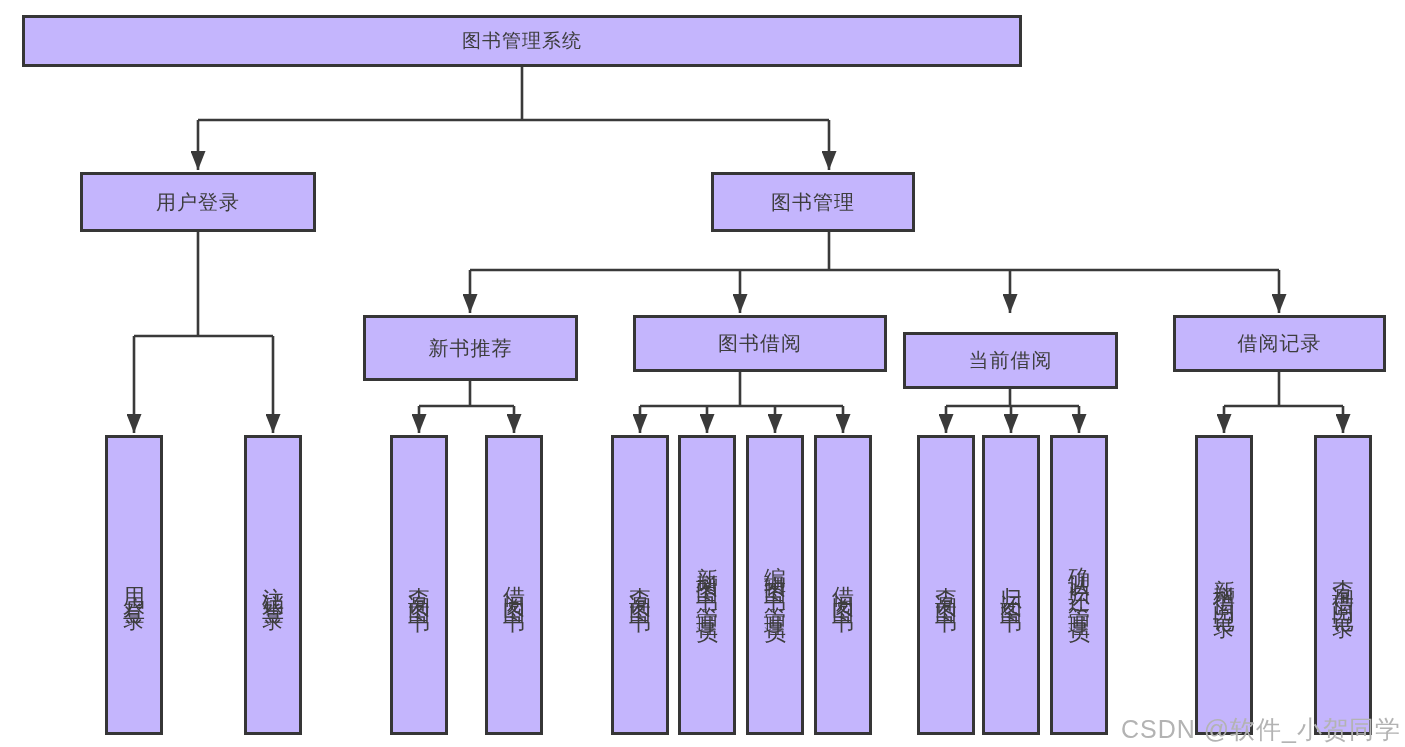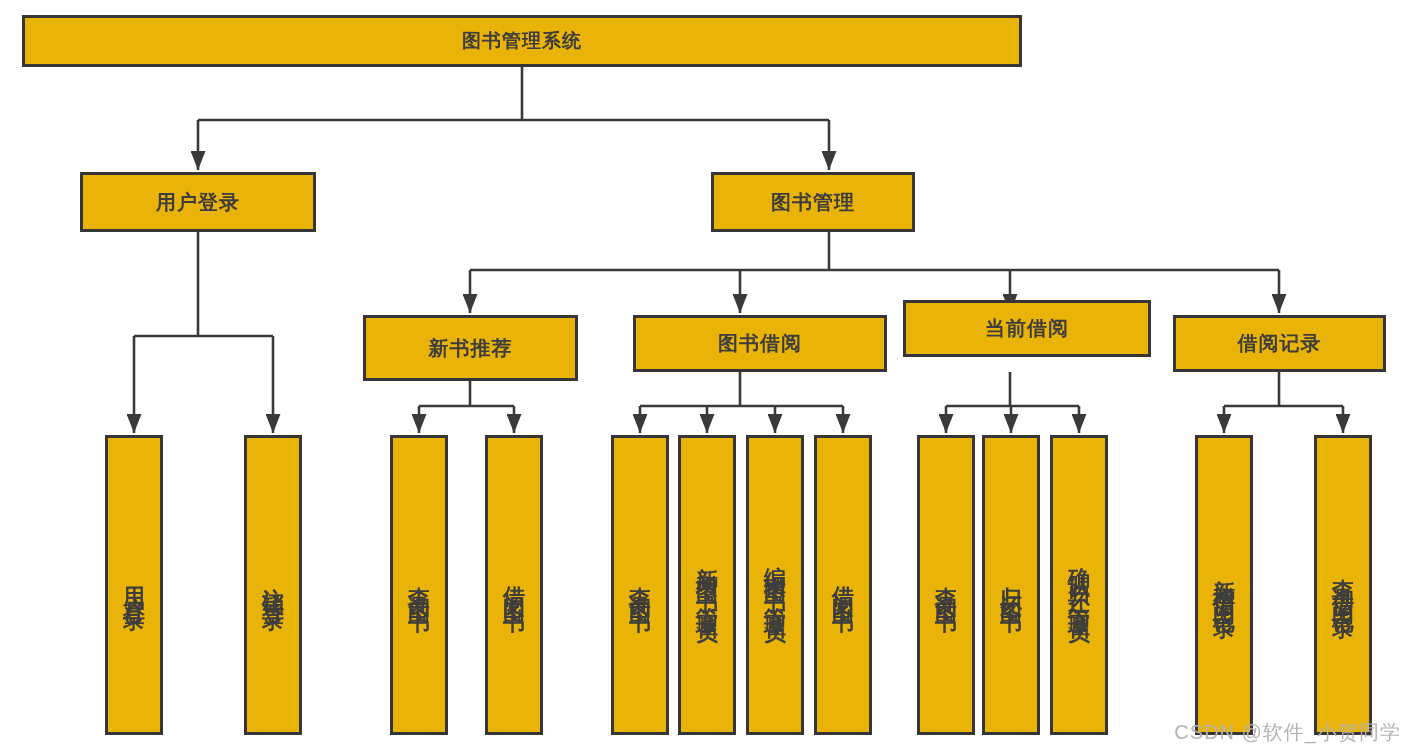--- a/index.html
+++ b/index.html
@@ -18,47 +18,46 @@
   .connectors {
     position: absolute;
     left: 0; top: 0;
     width: 1405px;
     height: 747px;
   }
   .box {
     position: absolute;
     box-sizing: border-box;
     border: 3px solid #363636;
-    background: #eab308;
+    background: #c4b5fd;
     color: #3d3d3d;
     display: flex;
     align-items: center;
     justify-content: center;
     text-align: center;
-    font-weight: bold;
   }
   .hbox {
     font-size: 20px;
     letter-spacing: 1px;
   }
   .root {
     font-size: 19px;
   }
   .leaf {
     writing-mode: vertical-rl;
     text-orientation: mixed;
     font-size: 22px;
     letter-spacing: 8px;
     line-height: 1;
   }
   .watermark {
     position: absolute;
     right: 4px;
     bottom: 1px;
-    font-size: 20px;
+    font-size: 25px;
     color: #b3b3b3;
     letter-spacing: 1px;
     white-space: nowrap;
     z-index: 5;
   }
 </style>
 </head>
 <body>
 
 <div class="canvas">
@@ -106,21 +105,21 @@
     </g>
   </svg>
 
   <div class="box hbox root" style="left:22px; top:15px; width:1000px; height:52px;">图书管理系统</div>
 
   <div class="box hbox" style="left:80px; top:172px; width:236px; height:60px;">用户登录</div>
   <div class="box hbox" style="left:711px; top:172px; width:204px; height:60px;">图书管理</div>
 
   <div class="box hbox" style="left:363px; top:315px; width:215px; height:66px;">新书推荐</div>
   <div class="box hbox" style="left:633px; top:315px; width:254px; height:57px;">图书借阅</div>
-  <div class="box hbox" style="left:903px; top:300px; width:248px; height:57px;">当前借阅</div>
+  <div class="box hbox" style="left:903px; top:332px; width:215px; height:57px;">当前借阅</div>
   <div class="box hbox" style="left:1173px; top:315px; width:213px; height:57px;">借阅记录</div>
 
   <div class="box leaf" style="left:105px; top:435px; width:58px; height:300px;">用户登录</div>
   <div class="box leaf" style="left:244px; top:435px; width:58px; height:300px;">注销登录</div>
 
   <div class="box leaf" style="left:390px; top:435px; width:58px; height:300px;">查询图书</div>
   <div class="box leaf" style="left:485px; top:435px; width:58px; height:300px;">借阅图书</div>
 
   <div class="box leaf" style="left:611px; top:435px; width:58px; height:300px;">查询图书</div>
   <div class="box leaf" style="left:678px; top:435px; width:58px; height:300px;">新增图书（管理员）</div>

